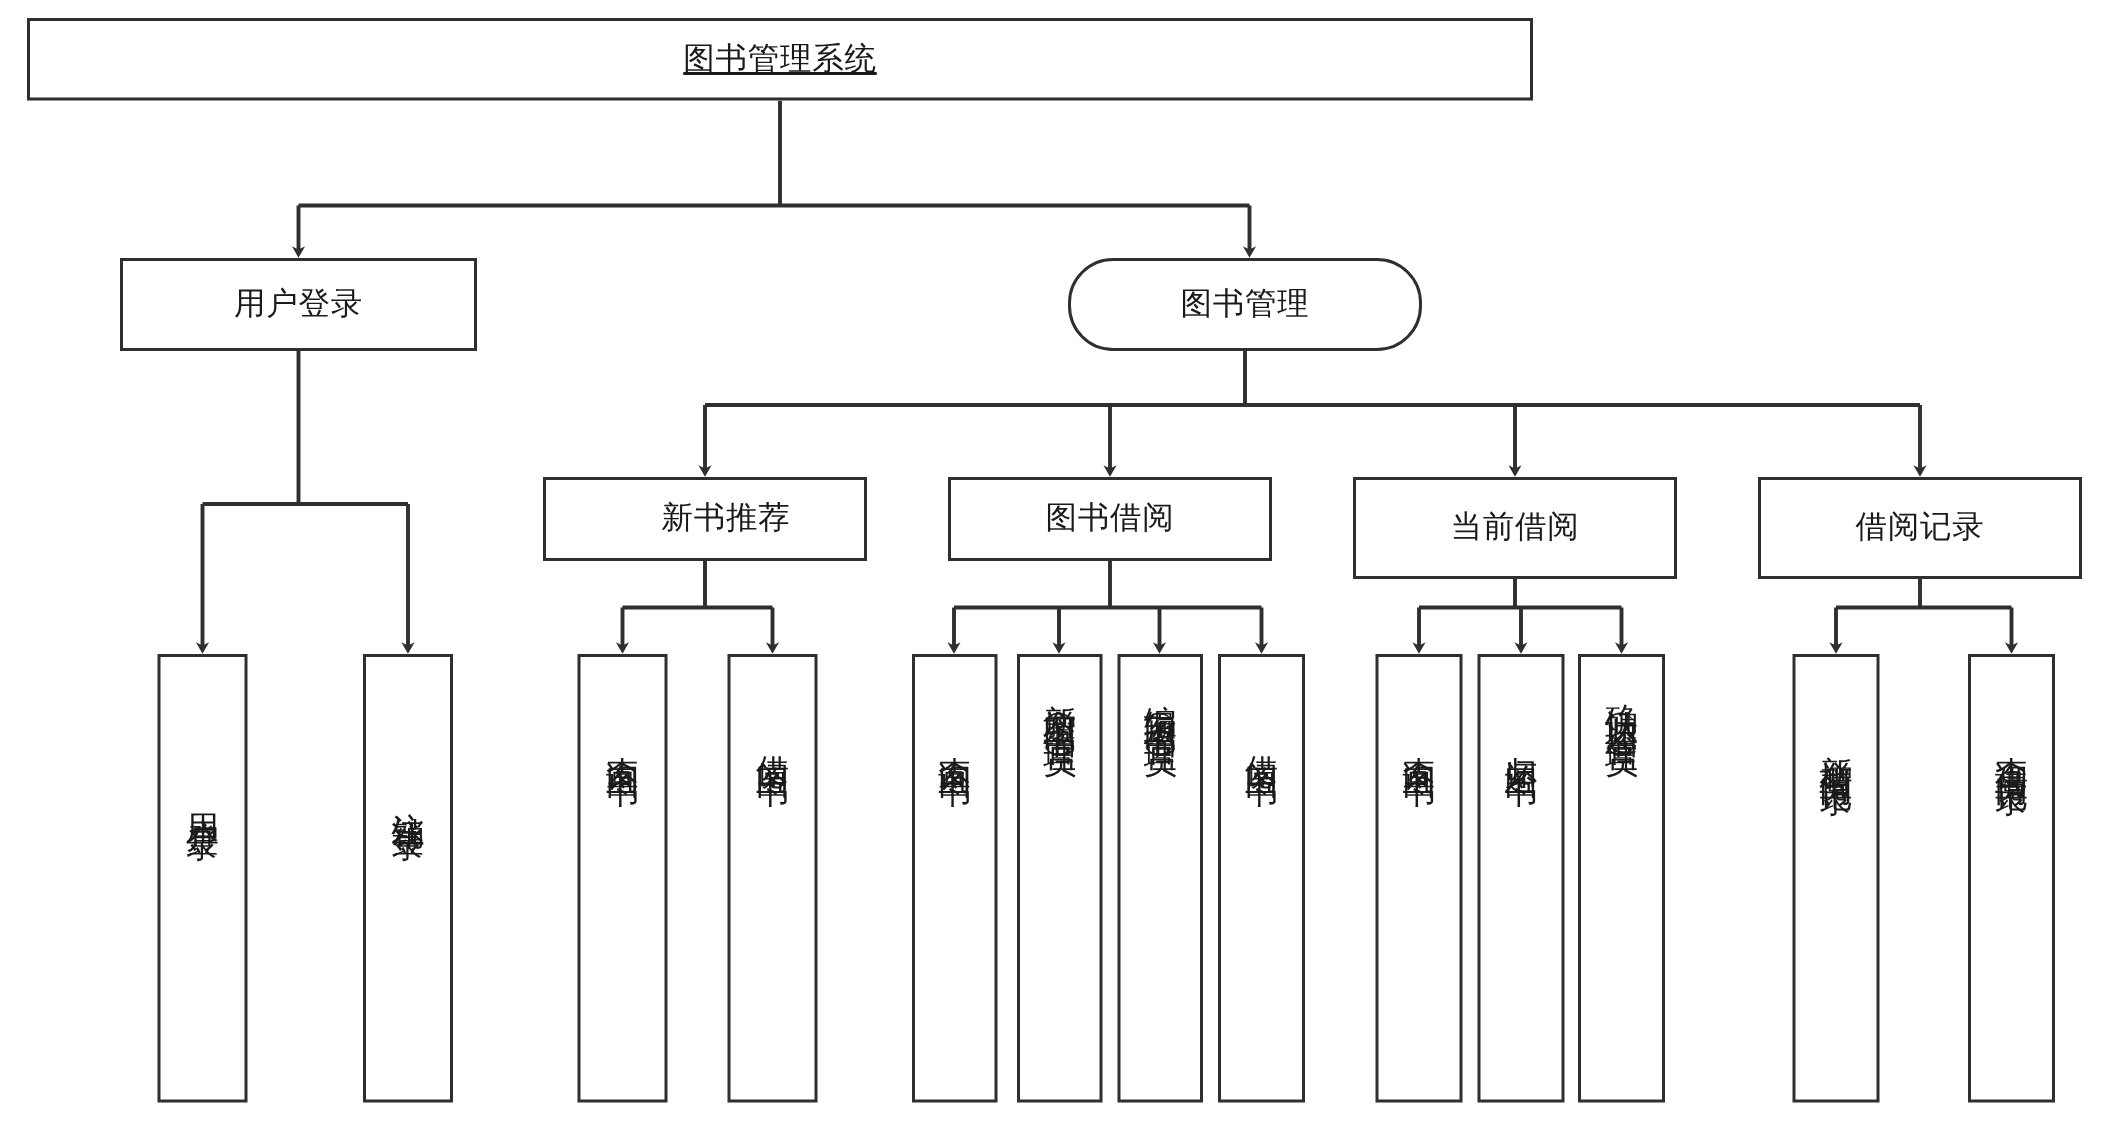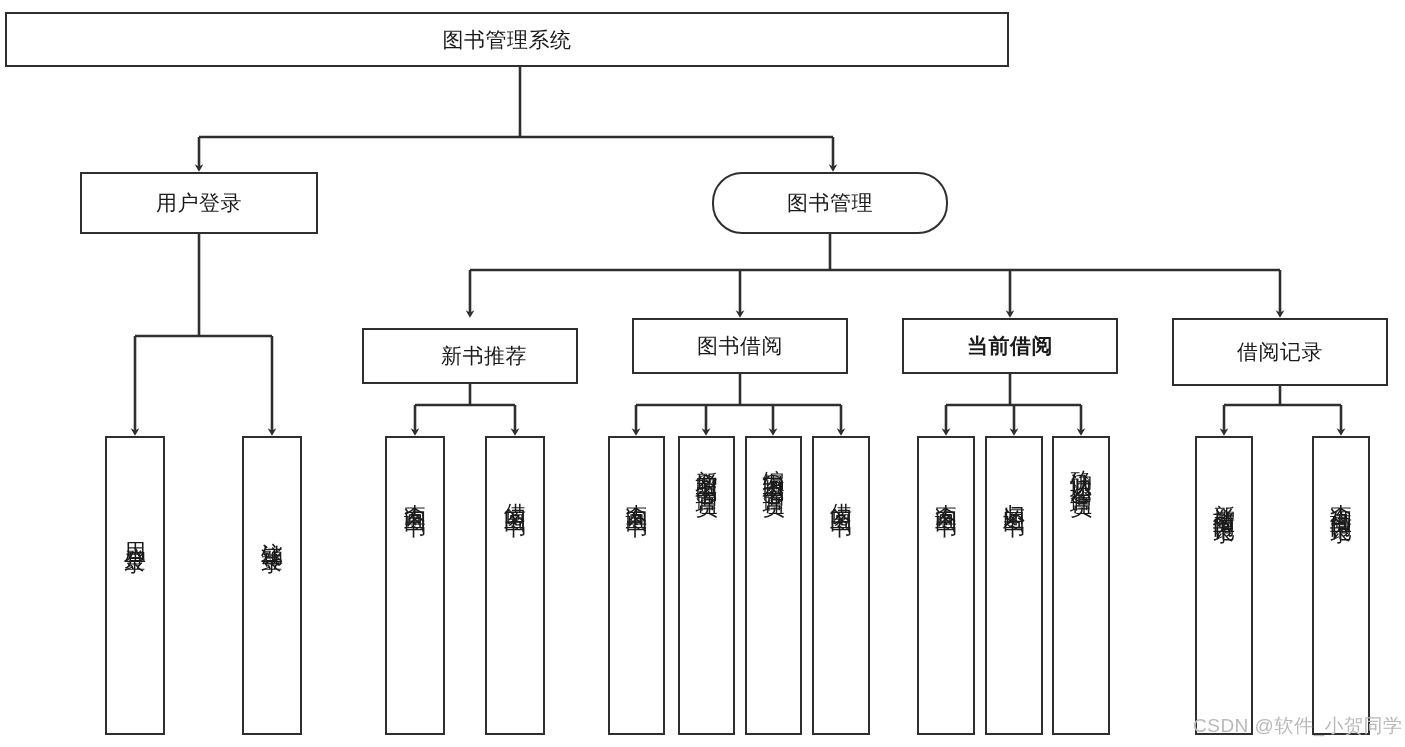--- a/index.html
+++ b/index.html
@@ -128,41 +128,41 @@
       <path d="M1014,405 L1014,432" marker-end="url(#arrow)"></path>
       <path d="M1081,405 L1081,432" marker-end="url(#arrow)"></path>
 
       <path d="M1280,374 L1280,405"></path>
       <path d="M1224,405 L1341,405"></path>
       <path d="M1224,405 L1224,432" marker-end="url(#arrow)"></path>
       <path d="M1341,405 L1341,432" marker-end="url(#arrow)"></path>
     </g>
   </svg>
 
-  <div class="node horizontal" style="left:5px; top:12px; width:1004px; height:55px;">
+  <div class="node horizontal" style="left:18px; top:12px; width:1004px; height:55px;text-decoration:underline;">
     <span class="node-label">图书管理系统</span>
   </div>
 
   <div class="node horizontal" style="left:80px; top:172px; width:238px; height:62px;">
     <span class="node-label">用户登录</span>
   </div>
 
   <div class="node horizontal" style="left:712px; top:172px; width:236px; height:62px;border-radius:30px;">
     <span class="node-label">图书管理</span>
   </div>
 
-  <div class="node horizontal" style="left:362px; top:328px; width:216px; height:56px;padding-left:28px;">
+  <div class="node horizontal" style="left:362px; top:318px; width:216px; height:56px;padding-left:28px;">
     <span class="node-label">新书推荐</span>
   </div>
 
   <div class="node horizontal" style="left:632px; top:318px; width:216px; height:56px;">
     <span class="node-label">图书借阅</span>
   </div>
 
-  <div class="node horizontal" style="left:902px; top:318px; width:216px; height:56px;font-weight:bold;">
+  <div class="node horizontal" style="left:902px; top:318px; width:216px; height:68px;">
     <span class="node-label">当前借阅</span>
   </div>
 
   <div class="node horizontal" style="left:1172px; top:318px; width:216px; height:68px;">
     <span class="node-label">借阅记录</span>
   </div>
 
   <div class="node vertical mid" style="left:105px; top:436px; width:60px; height:299px;">
     <span class="node-label">用户登录</span>
   </div>
@@ -208,15 +208,14 @@
   </div>
 
   <div class="node vertical midlow" style="left:1195px; top:436px; width:58px; height:299px;">
     <span class="node-label">新增借阅记录</span>
   </div>
 
   <div class="node vertical midlow" style="left:1312px; top:436px; width:58px; height:299px;">
     <span class="node-label">查询借阅记录</span>
   </div>
 
-  <div id="watermark">CSDN @软件_小贺同学</div>
 
 </div>
 
 </body></html>

